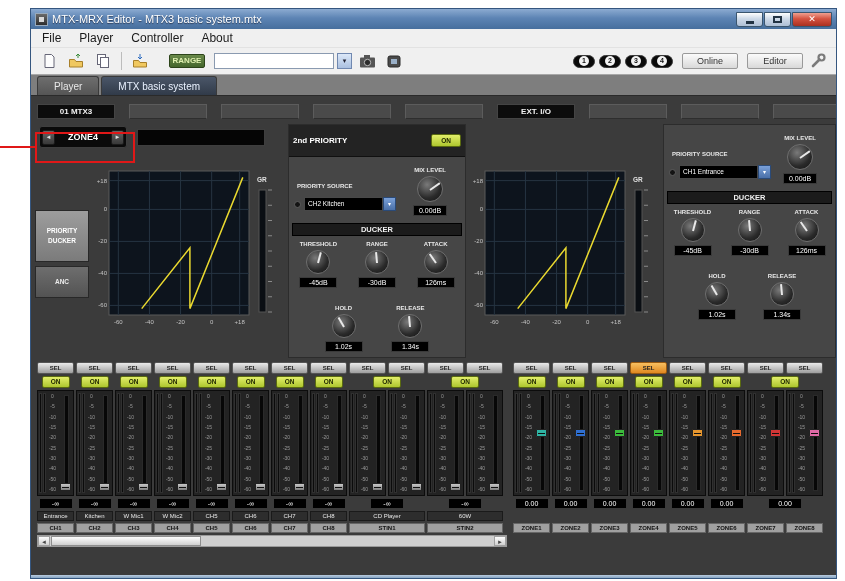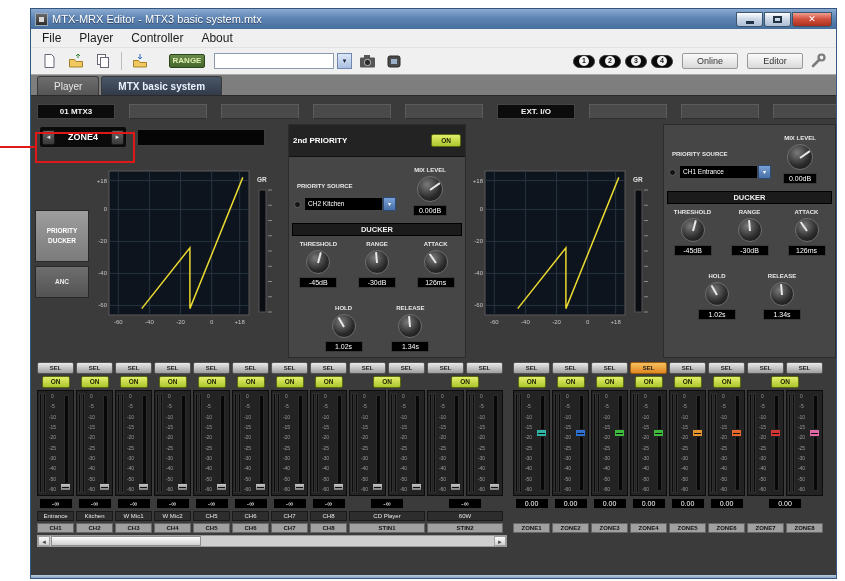--- a/index.html
+++ b/index.html
@@ -31,21 +31,21 @@
 .edit-badge{width:36px;height:14px;background:linear-gradient(#6a8a4a,#44662c);border:1px solid #2c441a;border-radius:2px;color:#dff0b0;font-size:8px;font-weight:bold;text-align:center;line-height:12px;margin-left:14px}
 .tcombo{width:120px;height:16px;border:1px solid #8a9ab0;font-size:9px;padding:0 3px;background:#fff;margin-left:6px}
 .tdrop{width:15px;height:16px;background:linear-gradient(#dce8f8,#aac0e0);border:1px solid #7088b0;font-size:7px;color:#223;padding:0;line-height:14px;text-align:center}
 .pills{display:flex;gap:4px;margin-left:auto;align-items:center}
 .pill{width:22px;height:13px;background:#0a0a0a;border:1px solid #3a3a3a;border-radius:7px;display:flex;align-items:center;justify-content:center}
 .pill-num{width:10px;height:10px;border-radius:50%;background:#f2f2f2;color:#111;font-size:7px;font-weight:bold;line-height:10px;text-align:center}
 .obtn{width:56px;height:16px;background:linear-gradient(#fbfbfb,#d9d9d9);border:1px solid #999;border-radius:2px;font-size:9px;color:#333;text-align:center;line-height:14px;margin-left:6px}
 
 .tabsbar{height:21px;background:#7e7e7e;display:flex;align-items:flex-end;padding-left:6px;gap:2px;border-bottom:1px solid #2a2a2a}
 .wtab{height:19px;padding:0 16px;font-size:10px;color:#e8e8e8;line-height:19px;background:linear-gradient(#6e6e6e,#555);border:1px solid #3a3a3a;border-bottom:none;border-radius:3px 3px 0 0}
-.wtab.selected{background:linear-gradient(#4a5668,#313b49);color:#eaf2ff;font-weight:bold}
+.wtab.selected{background:linear-gradient(#4a5668,#313b49);color:#eaf2ff;font-weight:normal}
 
 
 .main{position:relative;height:calc(100% - 87px);background:#3b3b3b;overflow:hidden}
 .device-row,.nav-row{display:flex;gap:14px;margin-left:6px}
 .device-row{margin-top:8px}
 .nav-row{margin-top:2px}
 .cell{width:78px;height:15px;background:#4a4a4a;border:1px solid #5c5c5c;border-bottom-color:#2e2e2e;flex:none}
 .cell.dark{background:#0c0c0c;color:#f2f2f2;font-size:8px;font-weight:bold;text-align:center;line-height:13px;border-color:#444}
 .nav-tab{width:60px;height:15px;background:linear-gradient(#5f5f5f,#474747);color:#c8c8c8;font-size:7.5px;font-weight:bold;text-align:center;line-height:14px;border:1px solid #2a2a2a;flex:none}
 .nav-tab.selected{background:linear-gradient(#8c8c8c,#6d6d6d);color:#fff}

